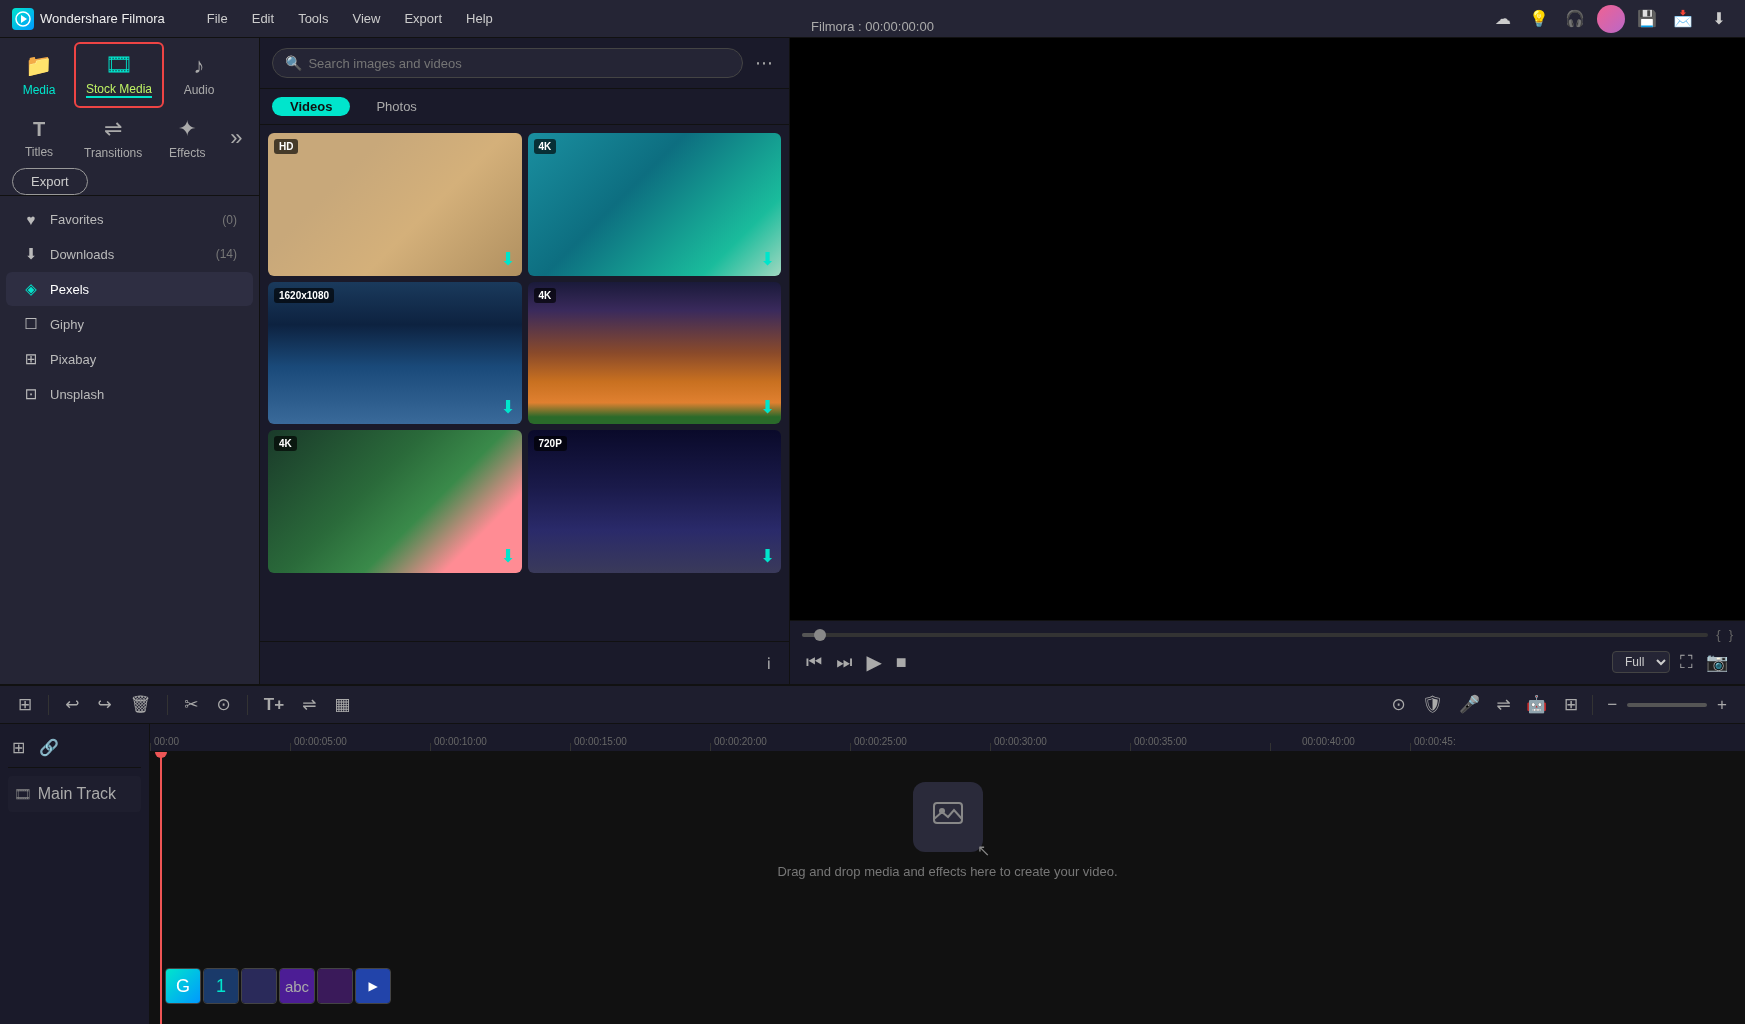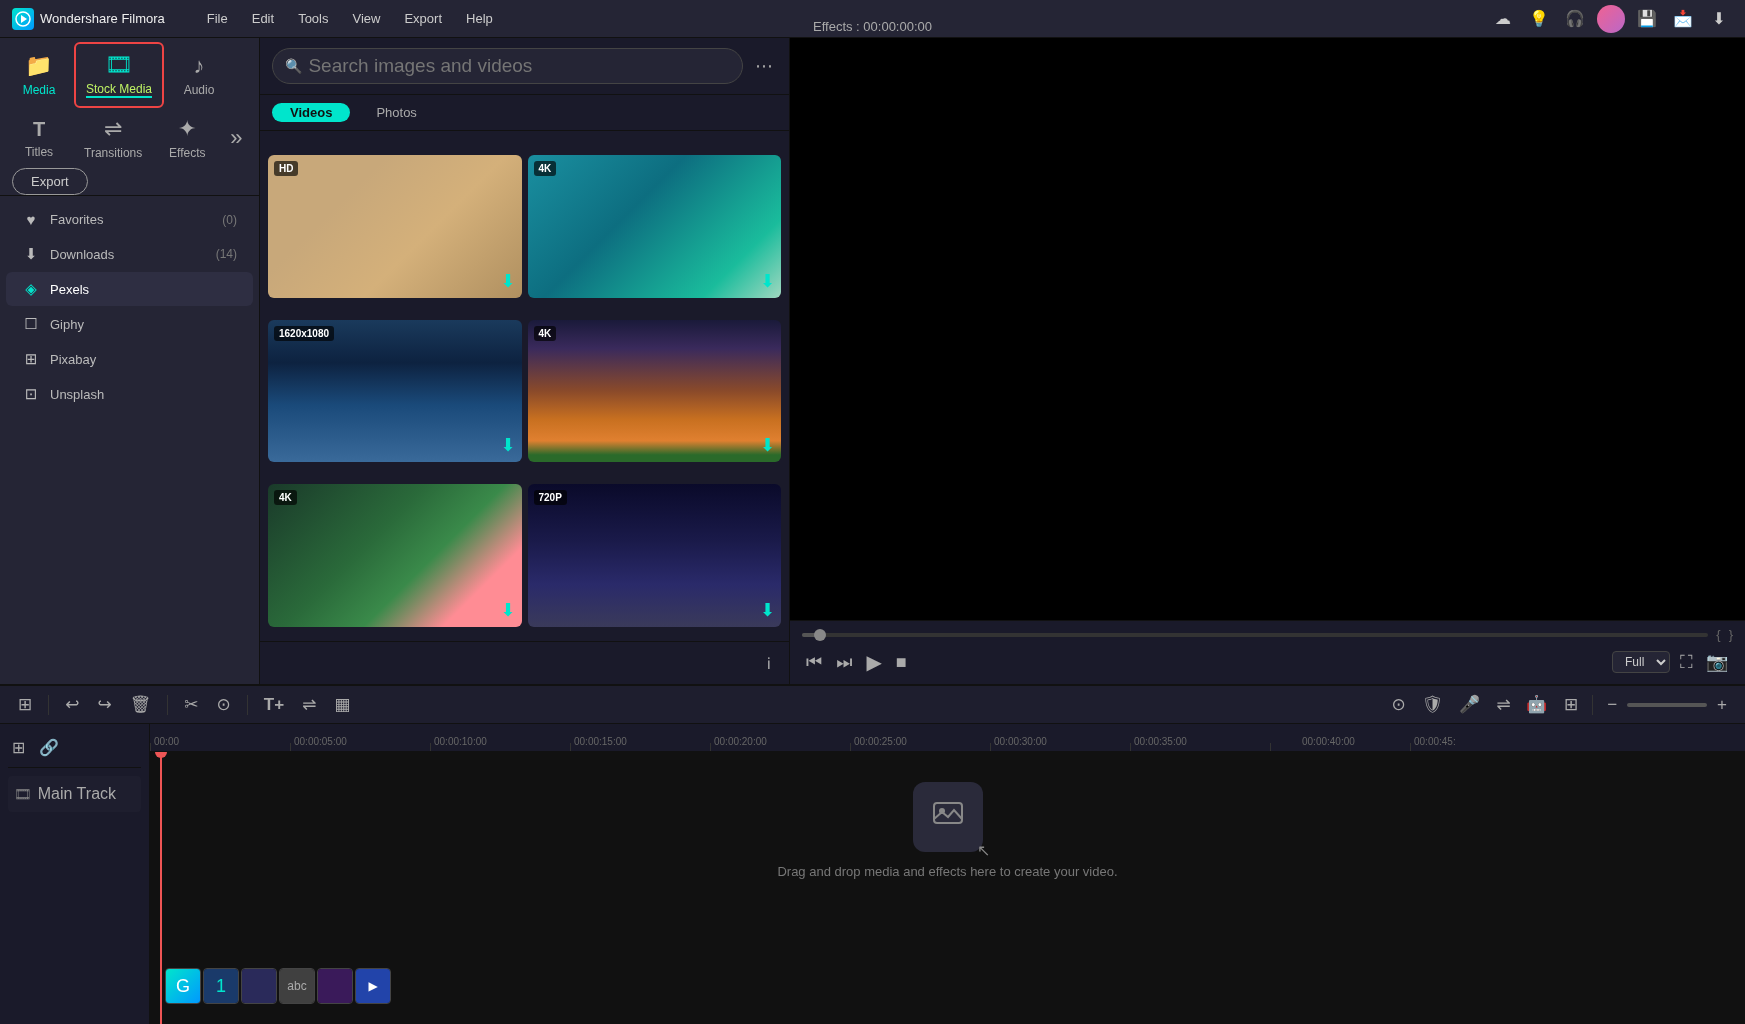--- a/index.html
+++ b/index.html
@@ -166,21 +166,21 @@
       border: 1px solid #444;
       border-radius: 20px;
       padding: 6px 12px;
       gap: 6px;
     }
     .search-input-wrap input {
       background: transparent;
       border: none;
       outline: none;
       color: #ccc;
-      font-size: 19px;
+      font-size: 13px;
       flex: 1;
     }
     .search-icon { color: #777; font-size: 14px; }
     .grid-options-btn {
       color: #aaa;
       font-size: 18px;
       cursor: pointer;
       padding: 4px;
     }
 
@@ -216,21 +216,20 @@
       gap: 6px;
       align-content: start;
     }
     .video-thumb {
       position: relative;
       border-radius: 6px;
       overflow: hidden;
       cursor: pointer;
       background: #333;
       aspect-ratio: 16/9;
-      margin-top: 16px;
     }
     .thumb-bg {
       width: 100%;
       height: 100%;
       background-size: cover;
       background-position: center;
     }
     .thumb-badge {
       position: absolute;
       top: 6px;
@@ -591,21 +590,21 @@
     </div>
     <span class="app-name">Wondershare Filmora</span>
   </div>
   <div class="menu-item">File</div>
   <div class="menu-item">Edit</div>
   <div class="menu-item">Tools</div>
   <div class="menu-item">View</div>
   <div class="menu-item">Export</div>
   <div class="menu-item">Help</div>
   <div style="flex:1; display:flex; justify-content:center;">
-    <span class="title-text">Effects : 00:00:00:00</span>
+    <span class="title-text">Filmora : 00:00:00:00</span>
   </div>
   <div class="top-icons">
     <button class="top-icon-btn">☁</button>
     <button class="top-icon-btn">💡</button>
     <button class="top-icon-btn">🎧</button>
     <div class="avatar-circle"></div>
     <button class="top-icon-btn">💾</button>
     <button class="top-icon-btn">📩</button>
     <button class="top-icon-btn">⬇</button>
   </div>
@@ -835,21 +834,21 @@
           <div class="clip-thumb">
             <div style="width:100%;height:100%;background:linear-gradient(135deg,#00e5cc,#0099ff);display:flex;align-items:center;justify-content:center;font-size:18px;color:#fff;">G</div>
           </div>
           <div class="clip-thumb">
             <div style="width:100%;height:100%;background:#1a3a6a;display:flex;align-items:center;justify-content:center;font-size:18px;color:#00e5cc;">1</div>
           </div>
           <div class="clip-thumb">
             <div style="width:100%;height:100%;background:#2a2a5a;"></div>
           </div>
           <div class="clip-thumb">
-            <div style="width:100%;height:100%;background:#404040;display:flex;align-items:center;justify-content:center;color:#aaa;font-size:12px;">abc</div>
+            <div style="width:100%;height:100%;background:#4c1d95;display:flex;align-items:center;justify-content:center;color:#aaa;font-size:15px;">abc</div>
           </div>
           <div class="clip-thumb">
             <div style="width:100%;height:100%;background:#3a1a5a;"></div>
           </div>
           <div class="clip-thumb">
             <div style="width:100%;height:100%;background:#2244aa;display:flex;align-items:center;justify-content:center;font-size:12px;color:#fff;">▶</div>
           </div>
         </div>
 
         <div class="drop-zone" style="margin-top:30px;">

